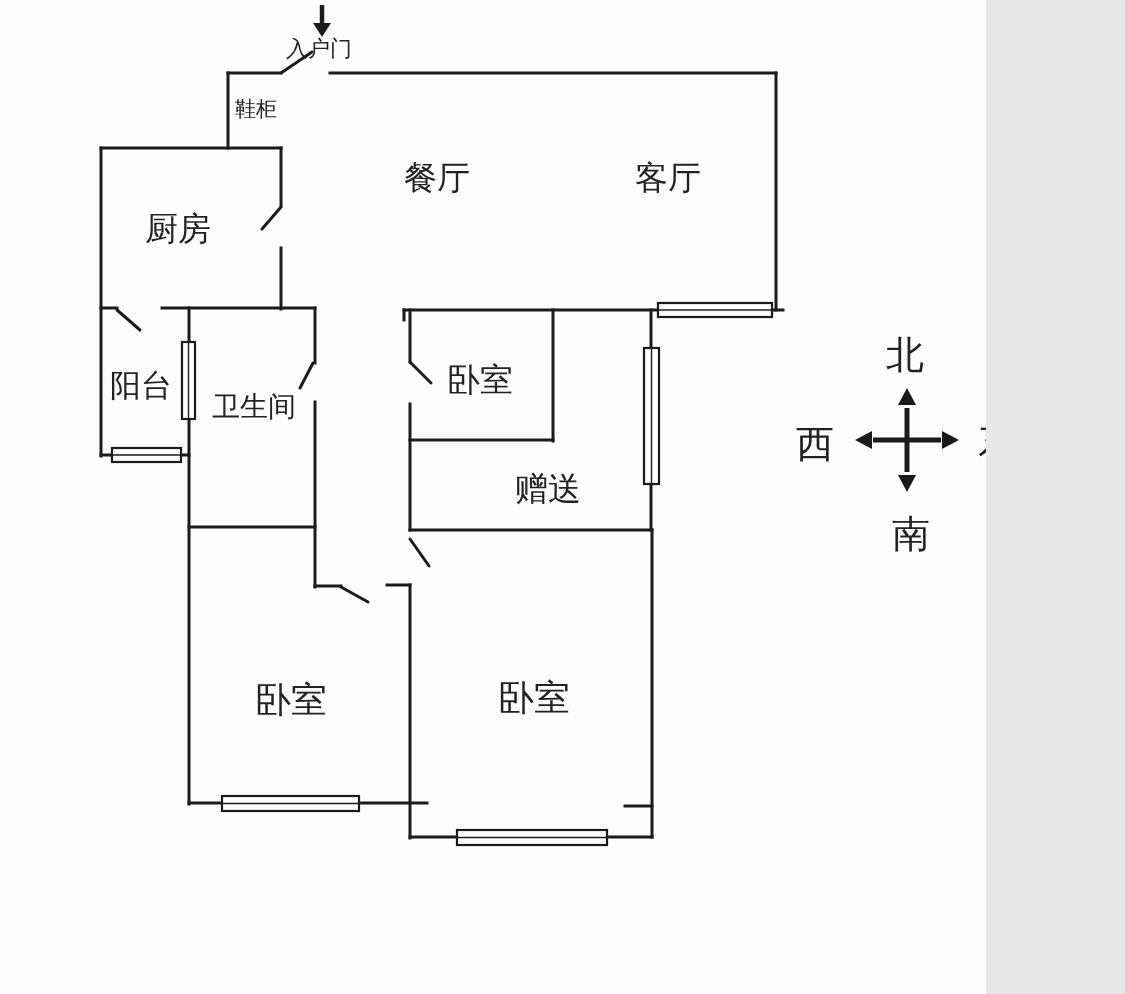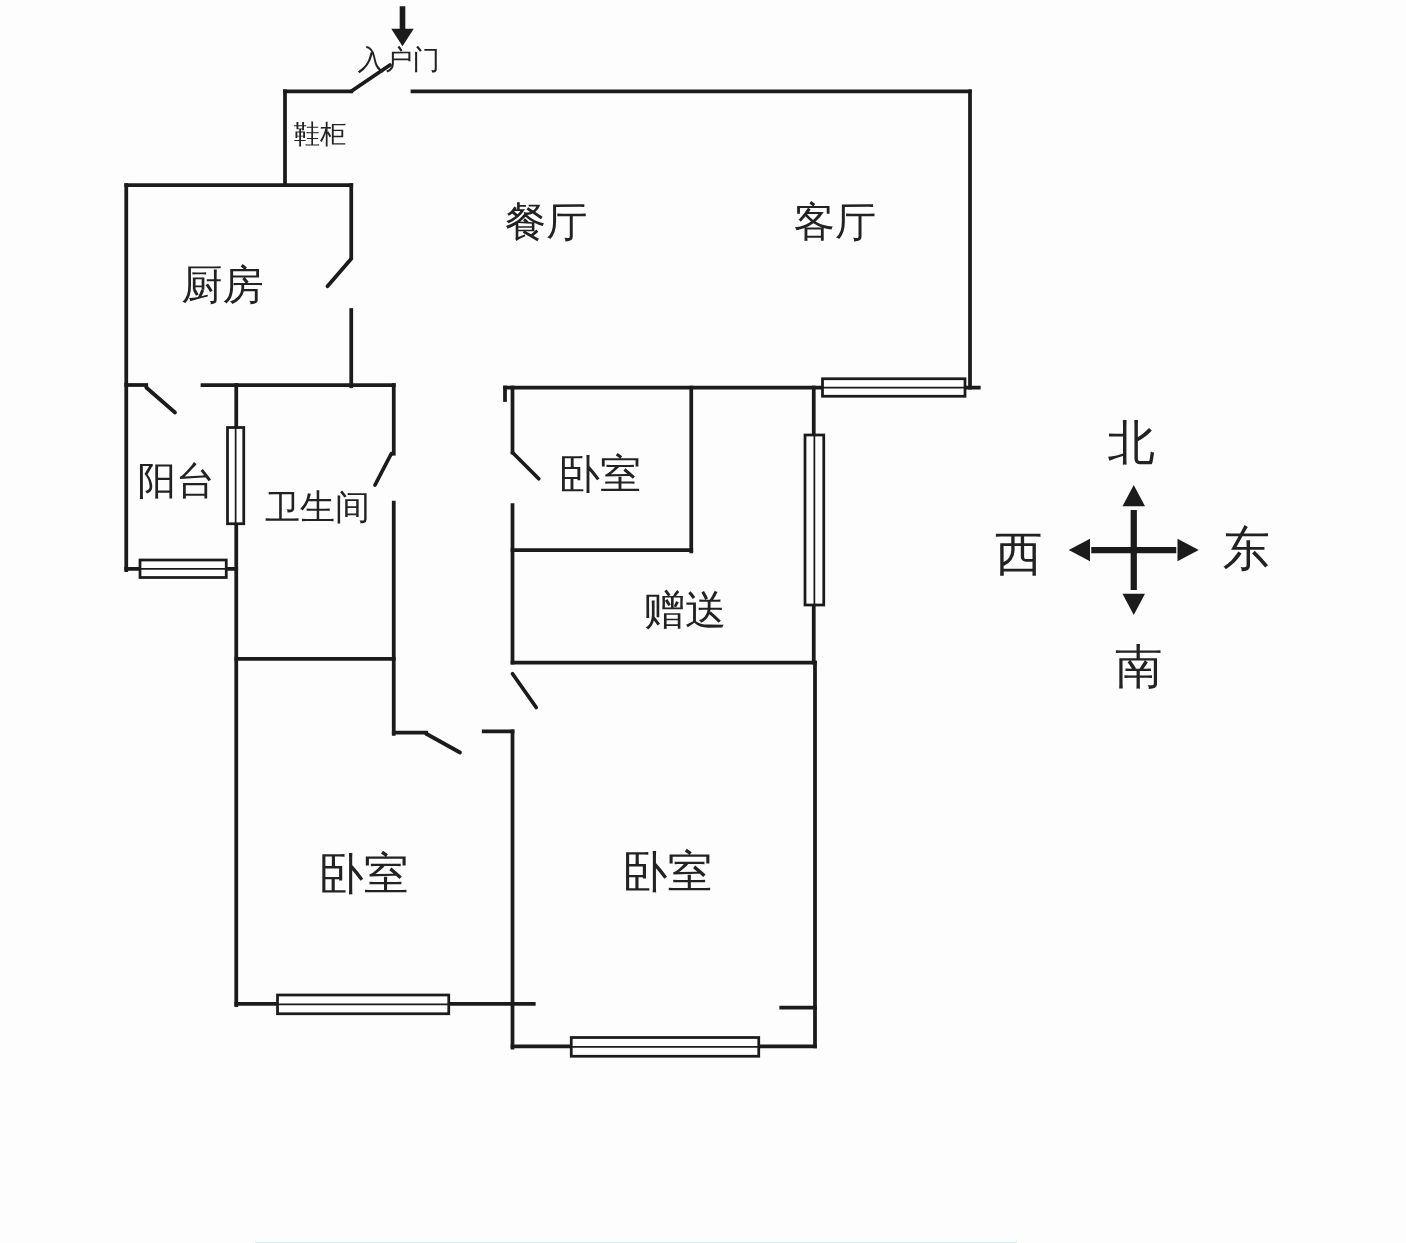--- a/index.html
+++ b/index.html
@@ -1,18 +1,18 @@
 <!DOCTYPE html>
 <html><head>
 <meta charset="utf-8">
 <style>
   html,body{margin:0;padding:0;background:#e8e8e8;}
   .page{
-    width:1125px;height:994px;
-    background:#5eead4;
+    width:986px;height:994px;
+    background:#ec4899;
     position:relative;
     font-family:"Liberation Sans", sans-serif;
     overflow:hidden;
   }
   svg{display:block;}
   svg text{
     font-family:"Liberation Sans", sans-serif;
     fill:#222222;
     font-weight:500;
   }

